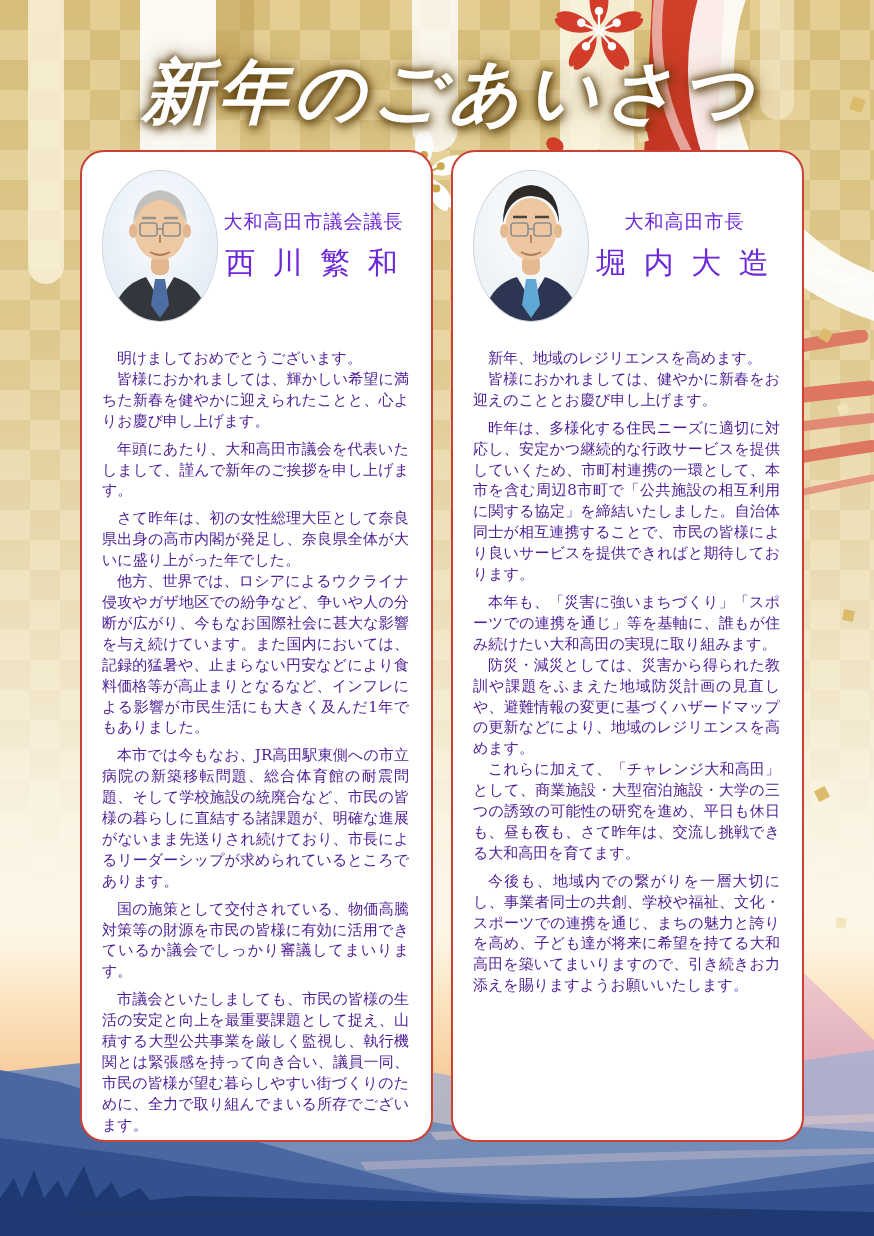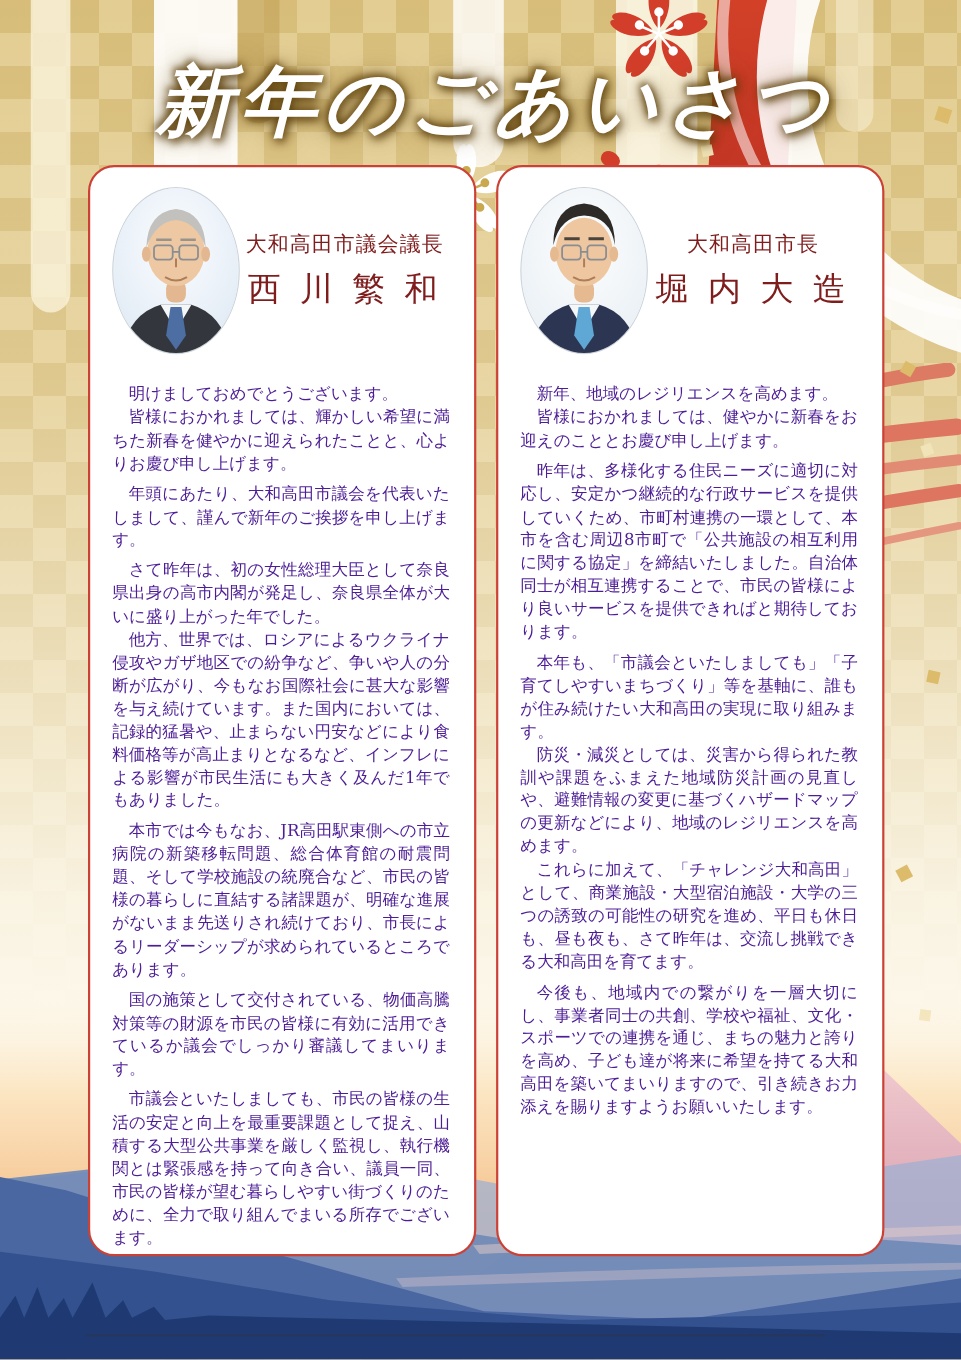--- a/index.html
+++ b/index.html
@@ -65,21 +65,21 @@
     padding:18px 22px 0 20px;
   }
   .panel.left{left:80px;}
   .panel.right{left:451px;}
   .panel-header{display:flex;align-items:center;}
   .portrait{
     width:114px;height:150px;border-radius:50%;overflow:hidden;flex:0 0 auto;
     border:1px solid #ccd3da;background:#eef4fa;
   }
   .portrait svg{display:block;width:100%;height:100%;}
-  .titles{flex:1;text-align:center;color:#7f1d1d;}
+  .titles{flex:1;text-align:center;color:#6d28d9;}
   .role-title{font-size:19px;letter-spacing:1px;white-space:nowrap;}
   .person-name{font-size:30px;letter-spacing:4px;margin-top:8px;white-space:nowrap;}
   .panel-body{margin-top:26px;text-align:justify;color:#4c1d95;
     font-size:15px;line-height:20.9px;overflow:hidden;height:790px;}
   .panel-body p{margin:0;text-indent:1em;}
   .panel-body p.gap{margin-top:7px;}
   
   .footer-line{position:absolute;left:78px;top:1213px;width:672px;height:2px;background:#27365c;z-index:6;}
   .footer-meta{position:absolute;top:1242px;right:67px;height:33px;display:flex;align-items:flex-start;z-index:6;
     font-family:"DejaVu Sans","Liberation Sans",sans-serif;text-decoration:underline;}
@@ -289,21 +289,21 @@
       </div>
       <div class="titles">
         <div class="role-title">大和高田市長</div>
         <div class="person-name">堀 内 大 造</div>
       </div>
     </div>
     <div class="panel-body">
       <p>新年、地域のレジリエンスを高めます。</p>
       <p>皆様におかれましては、健やかに新春をお迎えのこととお慶び申し上げます。</p>
       <p class="gap">昨年は、多様化する住民ニーズに適切に対応し、安定かつ継続的な行政サービスを提供していくため、市町村連携の一環として、本市を含む周辺8市町で「公共施設の相互利用に関する協定」を締結いたしました。自治体同士が相互連携することで、市民の皆様により良いサービスを提供できればと期待しております。</p>
-      <p class="gap">本年も、「市議会といたしましても」「子育てしやすいまちづくり」等を基軸に、誰もが住み続けたい大和高田の実現に取り組みます。</p>
+      <p class="gap">本年も、「災害に強いまちづくり」「スポーツでの連携を通じ」等を基軸に、誰もが住み続けたい大和高田の実現に取り組みます。</p>
       <p>防災・減災としては、災害から得られた教訓や課題をふまえた地域防災計画の見直しや、避難情報の変更に基づくハザードマップの更新などにより、地域のレジリエンスを高めます。</p>
       <p>これらに加えて、「チャレンジ大和高田」として、商業施設・大型宿泊施設・大学の三つの誘致の可能性の研究を進め、平日も休日も、昼も夜も、さて昨年は、交流し挑戦できる大和高田を育てます。</p>
       <p class="gap">今後も、地域内での繋がりを一層大切にし、事業者同士の共創、学校や福祉、文化・スポーツでの連携を通じ、まちの魅力と誇りを高め、子ども達が将来に希望を持てる大和高田を築いてまいりますので、引き続きお力添えを賜りますようお願いいたします。</p>
     </div>
   </section>
 
   <div class="footer-line"></div>
   <div class="footer-meta">
     <span class="mag-name">広報誌やまとたかだ</span>
     <span class="issue">2026年1月号</span>

